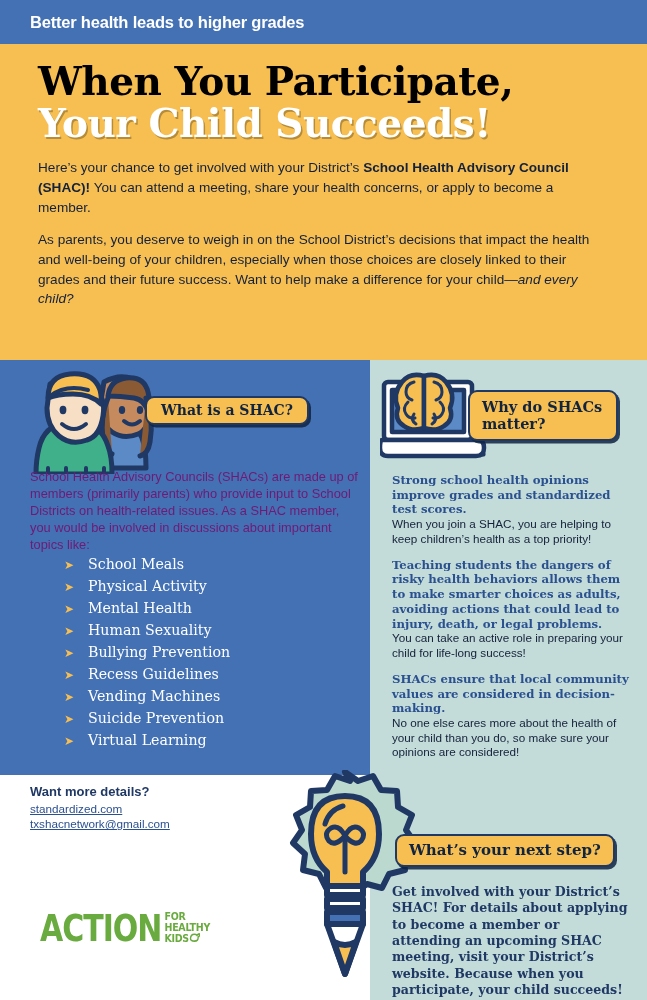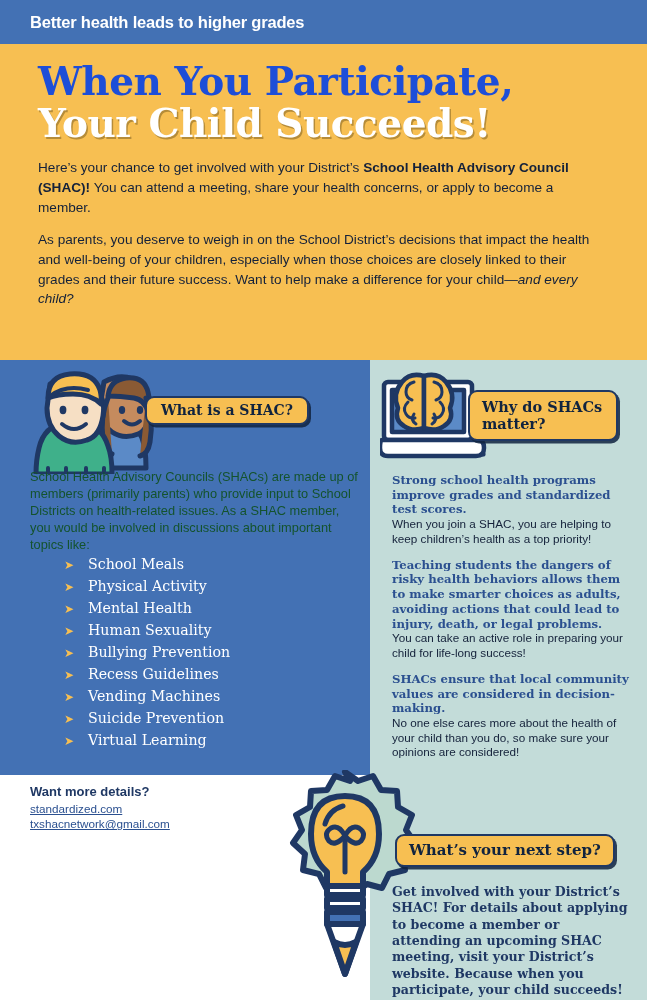--- a/index.html
+++ b/index.html
@@ -23,21 +23,21 @@
     letter-spacing:-0.2px; padding-left:30px;
   }
 
   
   .hero {
     position:absolute; left:0; top:44px; width:647px; height:316px;
     background:#f7bf52; padding:10px 38px 0 38px;
   }
   .headline1 {
     font-family:"DejaVu Serif", serif;
-    font-size:39px; font-weight:bold; color:#1d4ed8;
+    font-size:39px; font-weight:bold; color:#000000;
     line-height:1.08; letter-spacing:-0.5px;
     margin-top:6px;
   }
   .headline2 {
     font-family:"DejaVu Serif", serif;
     font-size:39px; font-weight:bold; color:#ffffff;
     line-height:1.08; letter-spacing:-0.5px;
     text-shadow:1.5px 1.5px 0 rgba(60,45,10,.35);
     margin-bottom:14px;
   }
@@ -78,21 +78,21 @@
     font-size:14.5px; line-height:1.18; padding:6px 10px 7px 12px;
   }
   .bubble-next {
     position:absolute; left:395px; top:834px;
     font-size:15px; padding:5px 12px 6px 12px;
   }
 
   
   .left-copy {
     position:absolute; left:30px; top:468px; width:330px;
-    color:#14532d; font-size:12.8px; line-height:1.33;
+    color:#701a75; font-size:12.8px; line-height:1.33;
   }
   .bullets {
     position:absolute; left:64px; top:557px; width:300px;
     list-style:none;
   }
   .bullets li {
     font-family:"DejaVu Serif", serif;
     color:#ffffff; font-size:14.2px; line-height:1.0;
     margin-bottom:7.8px; position:relative; padding-left:24px;
   }
@@ -268,31 +268,43 @@
   </ul>
 
   <div class="details">
     <div class="details-title">Want more details?</div>
     <a href="#">standardized.com</a>
     <a href="#">txshacnetwork@gmail.com</a>
   </div>
 
   <div class="right-copy">
     <div class="blk">
-      <div class="hdr">Strong school health programs improve grades and standardized test scores.</div>
+      <div class="hdr">Strong school health opinions improve grades and standardized test scores.</div>
       <div class="sub">When you join a SHAC, you are helping to keep children’s health as a top priority!</div>
     </div>
     <div class="blk">
       <div class="hdr">Teaching students the dangers of risky health behaviors allows them to make smarter choices as adults, avoiding actions that could lead to injury, death, or legal problems.</div>
       <div class="sub">You can take an active role in preparing your child for life-long success!</div>
     </div>
     <div class="blk">
       <div class="hdr">SHACs ensure that local community values are considered in decision-making.</div>
       <div class="sub">No one else cares more about the health of your child than you do, so make sure your opinions are considered!</div>
     </div>
   </div>
 
   <div class="next-copy">Get involved with your District’s SHAC! For details about applying to become a member or attending an upcoming SHAC meeting, visit your District’s website. Because when you participate, your child succeeds!</div>
 
   <div class="logos">
+    <div class="ahk">
+      <div class="ahk-action">ACTION</div>
+      <div class="ahk-stack">
+        <div>FOR</div>
+        <div>HEALTHY</div>
+        <div>
+          <span>KIDS</span><svg width="11" height="9" viewBox="0 0 11 9" style="vertical-align:-1px">
+              <path d="M1.5 5.5 q0 -4 4 -4 q1.6 0 2.4 1 q1.6 -1.6 2.6 -1.2 q.4 1.8 -1.4 2.6 q.4 3.6 -3.6 3.6 q-4 0 -4 -2z" fill="none" stroke="#6aab3f" stroke-width="1.4"></path>
+            </svg>
+        </div>
+      </div>
+    </div>
   </div>
 
 </div>
 
 </body></html>

